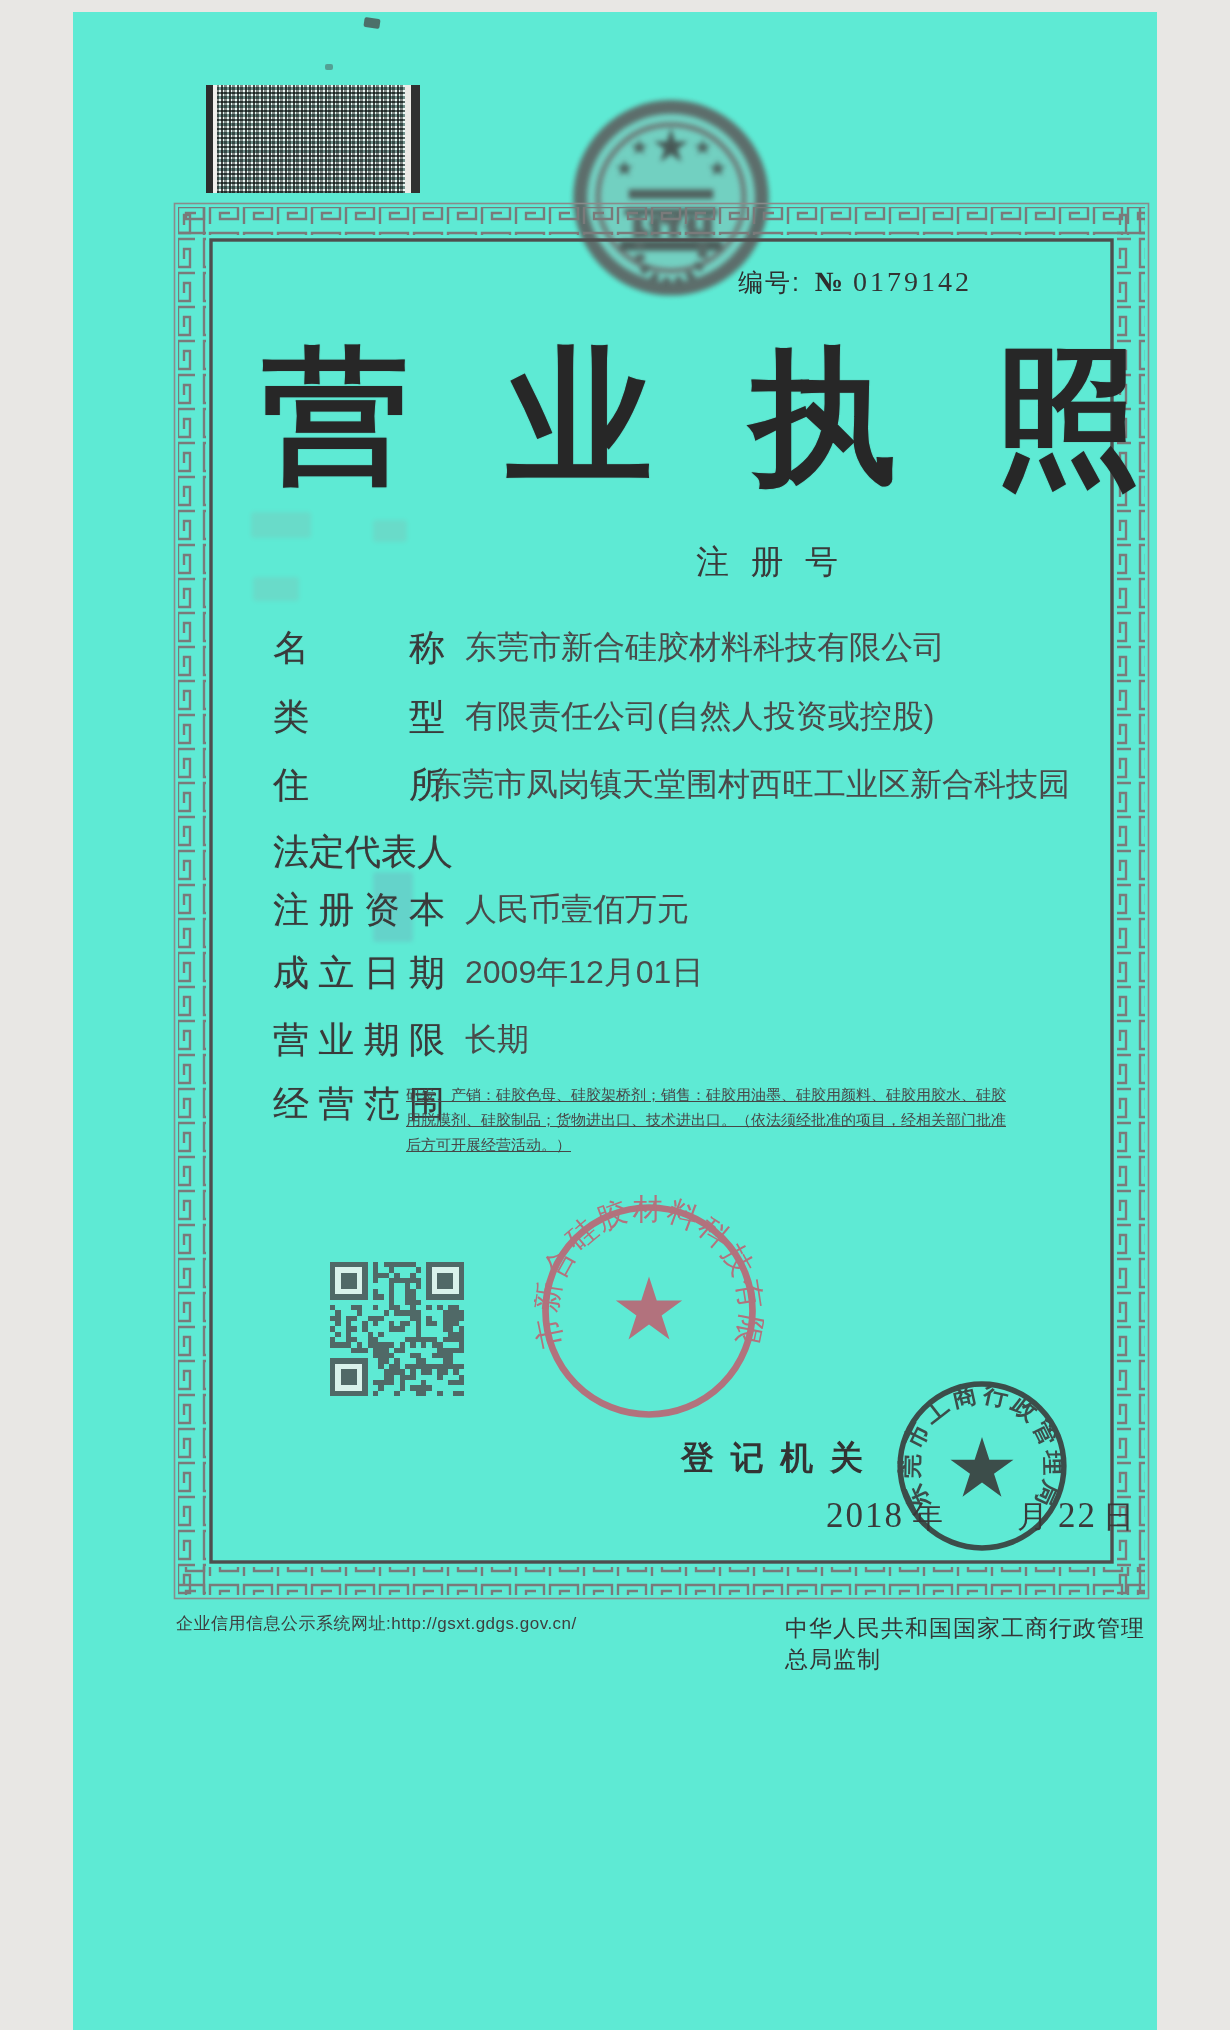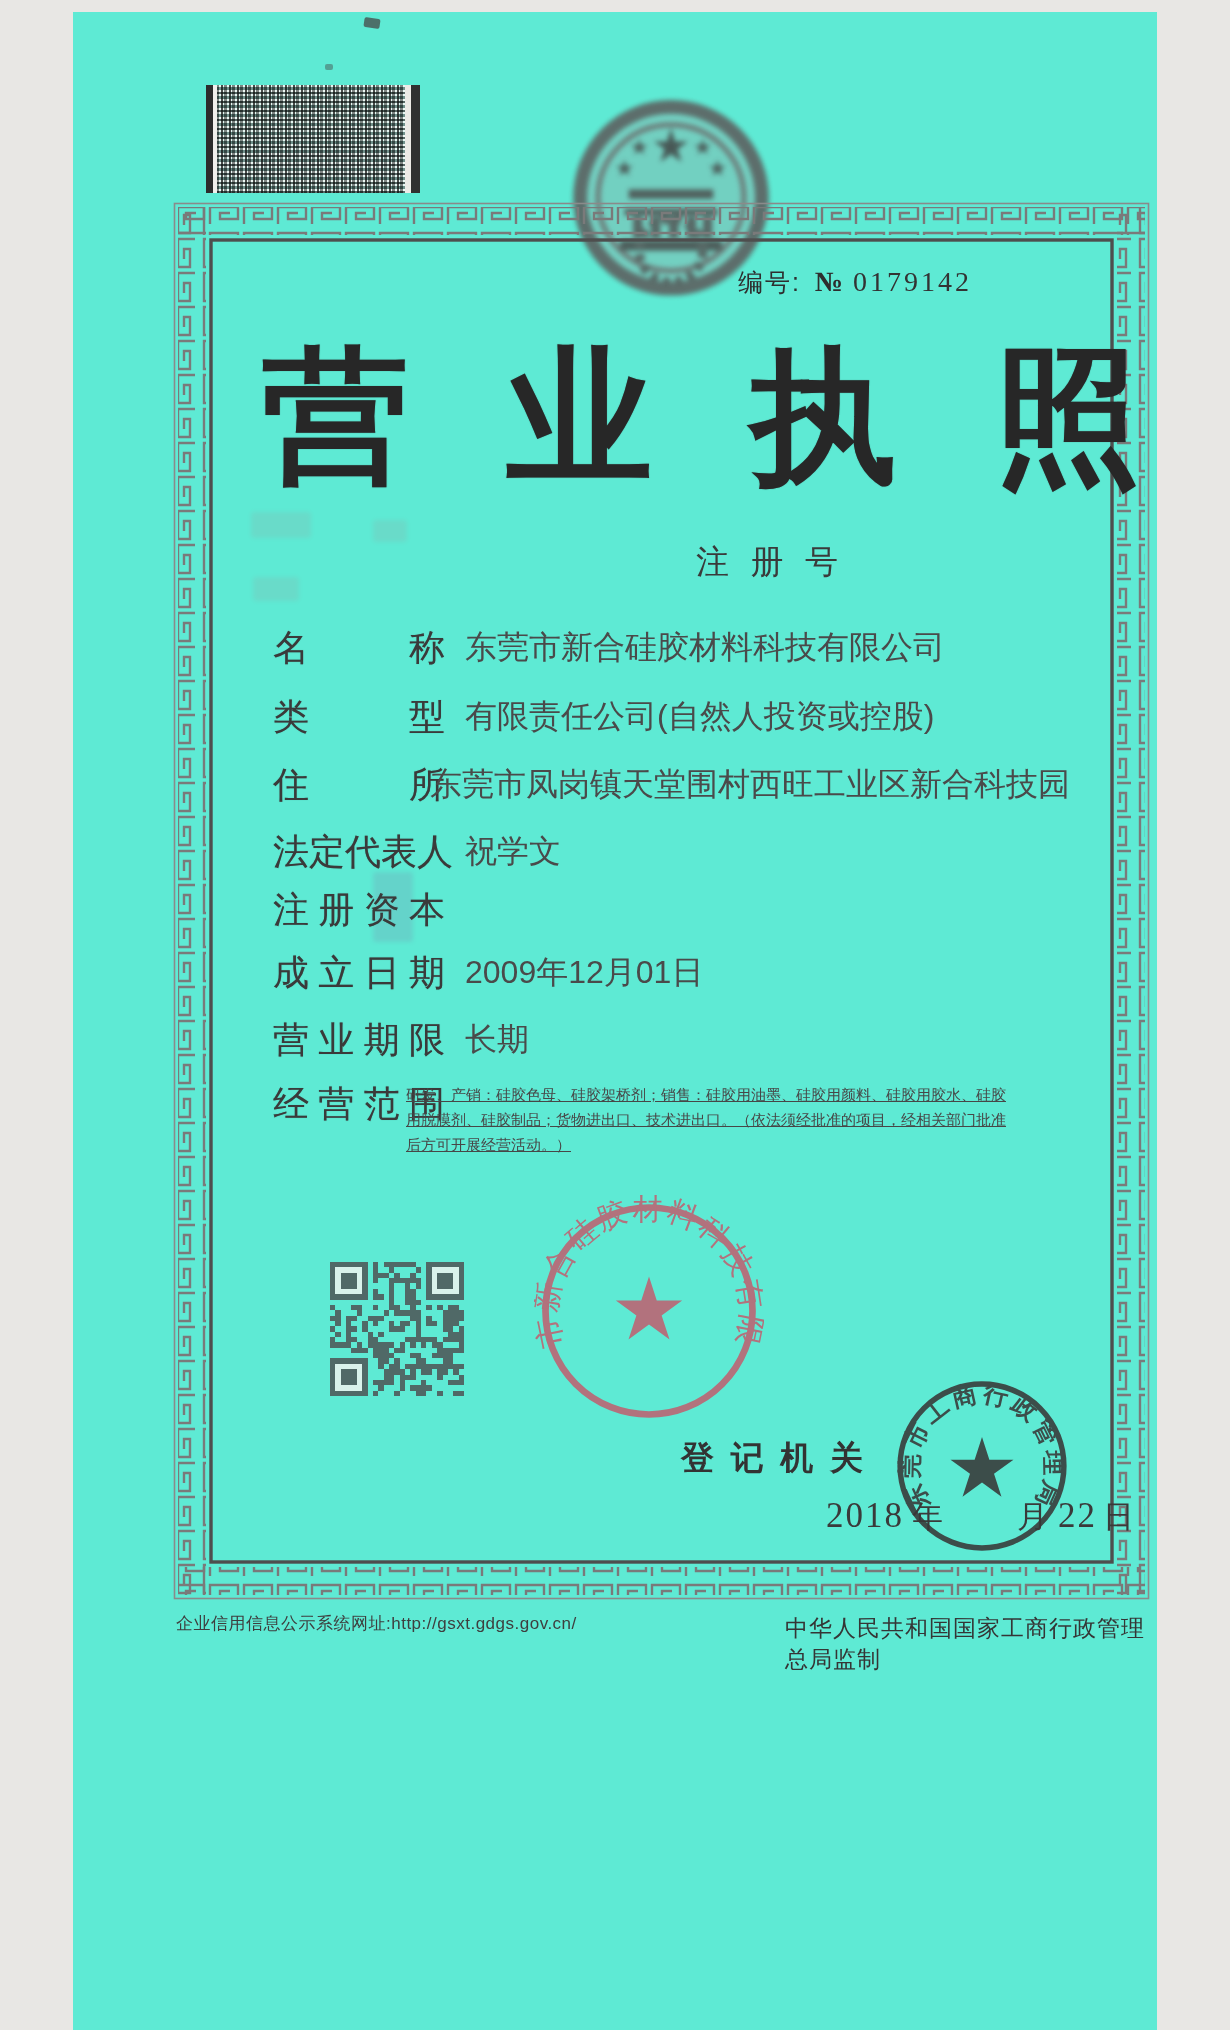--- a/index.html
+++ b/index.html
@@ -156,29 +156,29 @@
         <div class="fvalue">东莞市凤岗镇天堂围村西旺工业区新合科技园</div>
       </div>
       <div class="frow r3" style="top: 816px;">
         <div class="flabel">
           <span>法</span>
           <span>定</span>
           <span>代</span>
           <span>表</span>
           <span>人</span>
         </div>
-        <div class="fvalue">祝学文</div>
       </div>
       <div class="frow r4" style="top: 874px;">
         <div class="flabel">
           <span>注</span>
           <span>册</span>
           <span>资</span>
           <span>本</span>
         </div>
+        <div class="fvalue">人民币壹佰万元</div>
       </div>
       <div class="frow r5" style="top: 937px;">
         <div class="flabel">
           <span>成</span>
           <span>立</span>
           <span>日</span>
           <span>期</span>
         </div>
         <div class="fvalue">2009年12月01日</div>
       </div>

